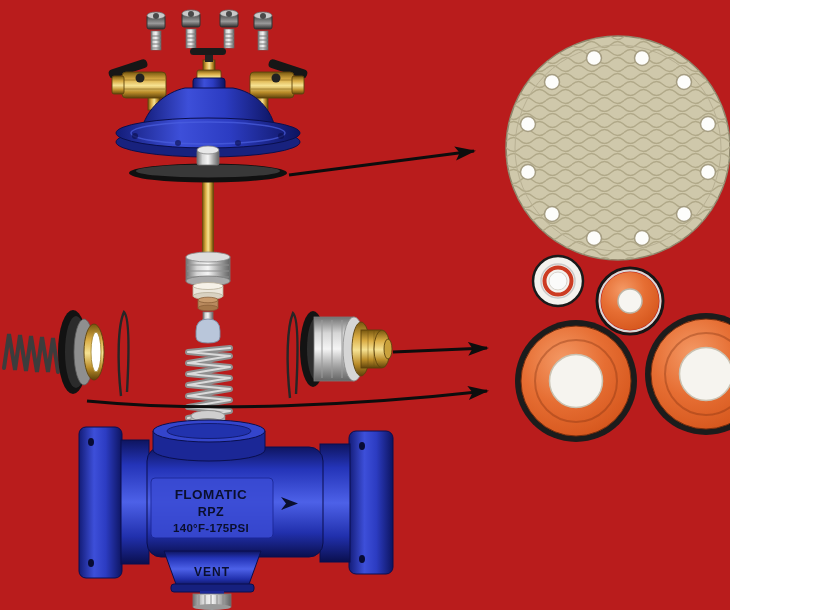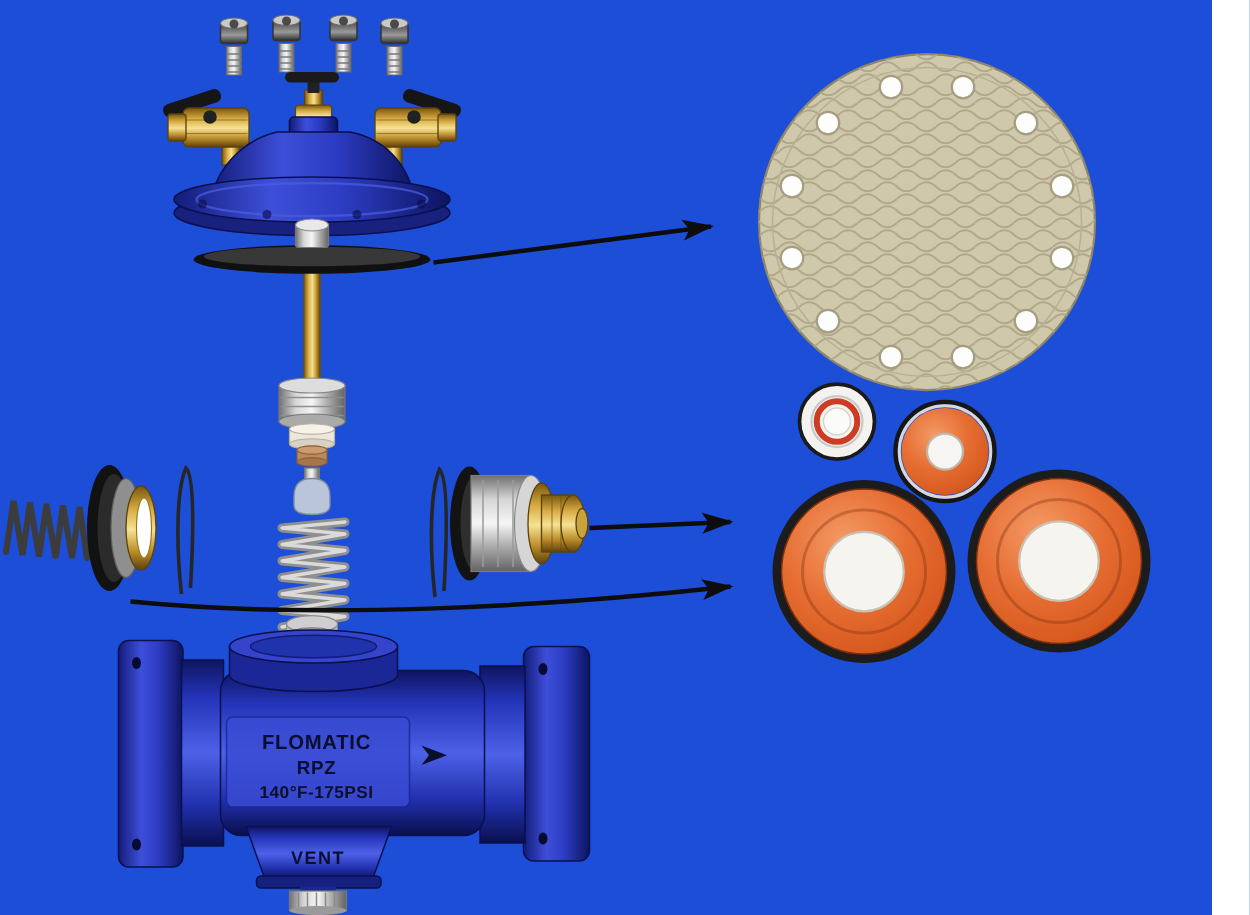--- a/index.html
+++ b/index.html
@@ -1,20 +1,20 @@
 <!DOCTYPE html>
 <html><head>
 <meta charset="utf-8">
 <style>
   html, body { margin: 0; padding: 0; background: #ffffff; }
   .canvas {
     position: relative;
-    width: 808px;
+    width: 730px;
     height: 610px;
-    background: #1d4ed8;
+    background: #b91c1c;
     overflow: hidden;
     font-family: "Liberation Sans", sans-serif;
   }
   svg { display: block; }
   text {
     font-family: "Liberation Sans", sans-serif;
     fill: #0a0f2e;
     font-weight: bold;
   }
   .lbl-brand  { font-size: 13.5px; letter-spacing: .5px; }

